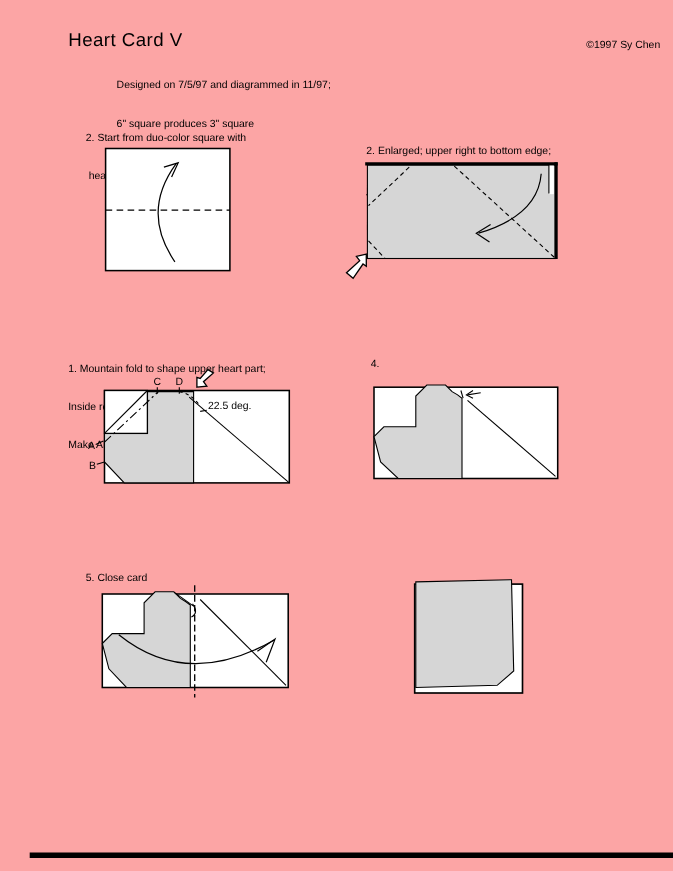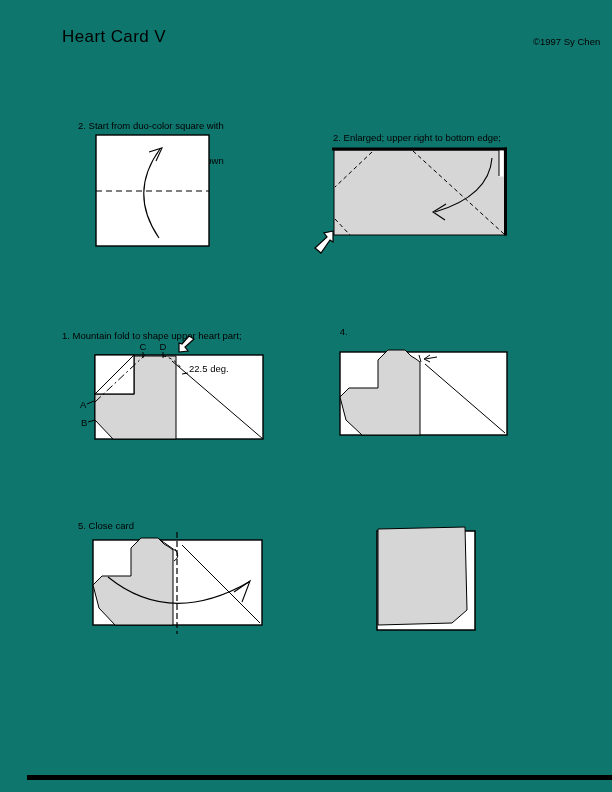--- a/index.html
+++ b/index.html
@@ -1,34 +1,38 @@
 <!DOCTYPE html>
 <html><head>
 <meta charset="utf-8">
 <style>
   html,body{margin:0;padding:0;background:#ffffff;}
   .page{
-    position:relative; width:612px; height:792px; background:#0f766e;
-    font-family:"Liberation Sans", sans-serif; color:#000;text-align:right;
+    position:relative; width:612px; height:792px; background:#fca5a5;
+    font-family:"Liberation Sans", sans-serif; color:#000;
   }
   .abs{position:absolute;}
   .title{font-size:17px; letter-spacing:0.4px; font-weight:400;}
   .small{font-size:9.5px; line-height:11.5px; white-space:pre;margin-left:44px;}
   .caption{font-size:9.5px; line-height:11.5px; white-space:pre;}
   svg{position:absolute; overflow:visible;}
   svg text{font-family:"Liberation Sans", sans-serif; font-size:9.5px; fill:#000;}
   .bottom-bar{position:absolute; background:#000;}
 </style>
 </head>
 <body>
 
 <div class="page">
 
   <div class="abs title" style="left:62px; top:27px;">Heart Card V</div>
   <div class="abs small" style="left:489px; top:36px;">©1997 Sy Chen</div>
+  <div class="abs small" style="left:62px; top:49px;">
+    <div>Designed on 7/5/97 and diagrammed in 11/97;</div>
+    <div>6" square produces 3" square</div>
+  </div>
 
   <div class="abs caption" style="left:78px; top:97px;">
     <div>2. Start from duo-color square with</div>
     <div> heart color side down</div>
   </div>
 
   <div class="abs caption" style="left:333px; top:109px;">
     <div>2. Enlarged; upper right to bottom edge;</div>
     <div>judgement fold upper left corner;</div>
     <div>inside reverse lower left corner</div>

